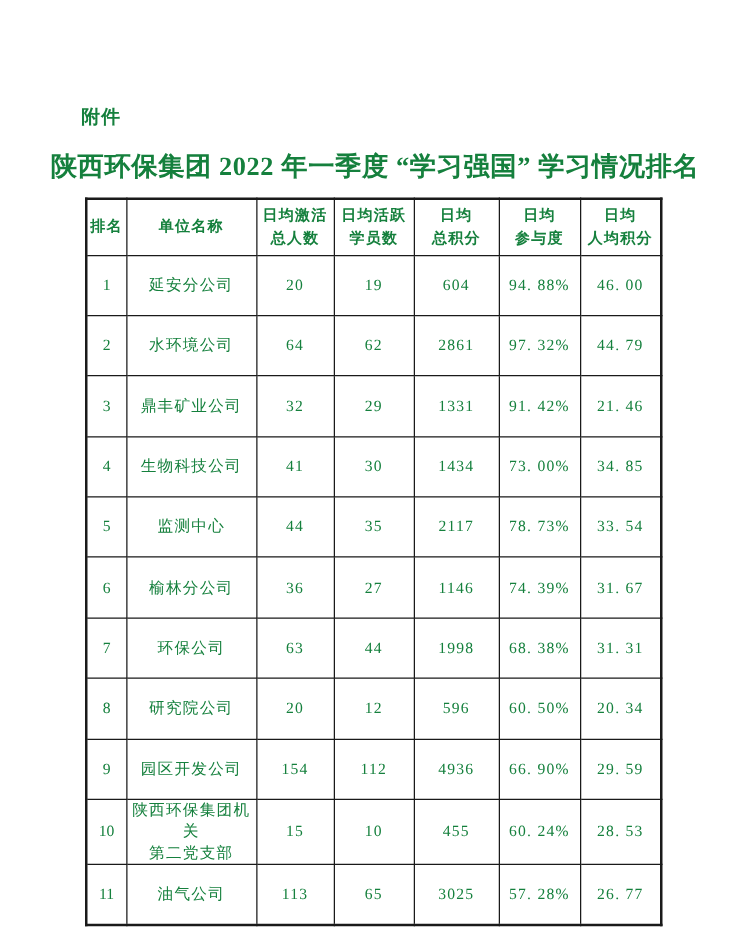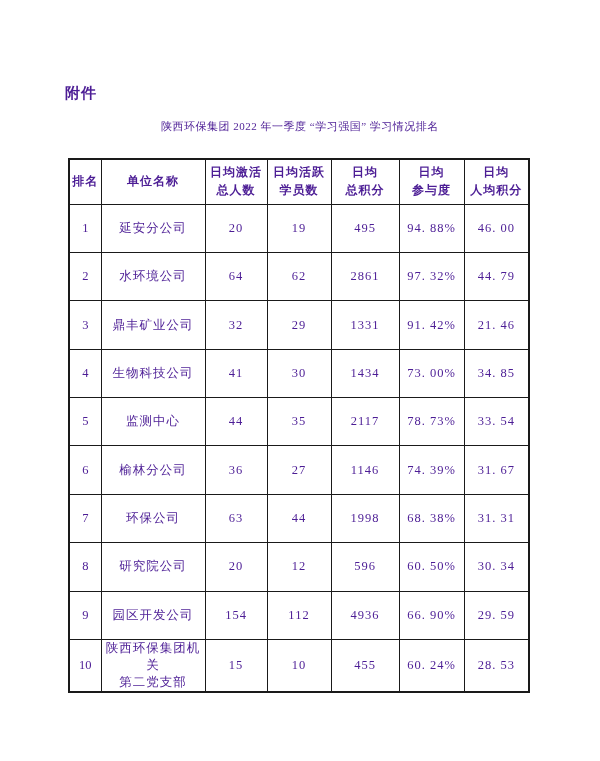--- a/index.html
+++ b/index.html
@@ -5,40 +5,40 @@
   html, body {
     margin: 0;
     padding: 0;
     background: #ffffff;
   }
   .page {
     position: relative;
     width: 600px;
     height: 761px;
     background: #ffffff;
-    color: #4c1d95;
+    color: #15803d;
     font-family: "Liberation Serif", "DejaVu Serif", serif;
     overflow: hidden;
   }
   .attachment-label {
     position: absolute;
     left: 65px;
     top: 84px;
     font-size: 15px;
     font-weight: bold;
     letter-spacing: 1px;
   }
   .doc-title {
     position: absolute;
     left: 0;
     right: 0;
     top: 119px;
     text-align: center;
-    font-size: 11px;
-    font-weight: normal;
+    font-size: 21px;
+    font-weight: bold;
     letter-spacing: 0.5px;
     white-space: nowrap;
   }
   table.rank-table {
     position: absolute;
     left: 68px;
     top: 158px;
     width: 460px;
     border-collapse: collapse;
     table-layout: fixed;
@@ -109,21 +109,21 @@
         <th>日均
 人均积分</th>
       </tr>
     </thead>
     <tbody>
         <tr>
       <td class="col-rank">1</td>
       <td class="col-unit">延安分公司</td>
       <td class="col-activated">20</td>
       <td class="col-active">19</td>
-      <td class="col-total">495</td>
+      <td class="col-total">604</td>
       <td class="col-participation">94. 88%</td>
       <td class="col-per-capita">46. 00</td>
     </tr>
         <tr>
       <td class="col-rank">2</td>
       <td class="col-unit">水环境公司</td>
       <td class="col-activated">64</td>
       <td class="col-active">62</td>
       <td class="col-total">2861</td>
       <td class="col-participation">97. 32%</td>
@@ -174,37 +174,46 @@
       <td class="col-participation">68. 38%</td>
       <td class="col-per-capita">31. 31</td>
     </tr>
         <tr>
       <td class="col-rank">8</td>
       <td class="col-unit">研究院公司</td>
       <td class="col-activated">20</td>
       <td class="col-active">12</td>
       <td class="col-total">596</td>
       <td class="col-participation">60. 50%</td>
-      <td class="col-per-capita">30. 34</td>
+      <td class="col-per-capita">20. 34</td>
     </tr>
         <tr>
       <td class="col-rank">9</td>
       <td class="col-unit">园区开发公司</td>
       <td class="col-activated">154</td>
       <td class="col-active">112</td>
       <td class="col-total">4936</td>
       <td class="col-participation">66. 90%</td>
       <td class="col-per-capita">29. 59</td>
     </tr>
         <tr>
       <td class="col-rank">10</td>
       <td class="col-unit">陕西环保集团机关
 第二党支部</td>
       <td class="col-activated">15</td>
       <td class="col-active">10</td>
       <td class="col-total">455</td>
       <td class="col-participation">60. 24%</td>
       <td class="col-per-capita">28. 53</td>
     </tr>
+        <tr>
+      <td class="col-rank">11</td>
+      <td class="col-unit">油气公司</td>
+      <td class="col-activated">113</td>
+      <td class="col-active">65</td>
+      <td class="col-total">3025</td>
+      <td class="col-participation">57. 28%</td>
+      <td class="col-per-capita">26. 77</td>
+    </tr>
       </tbody>
   </table>
 
 </div>
 
 </body></html>

